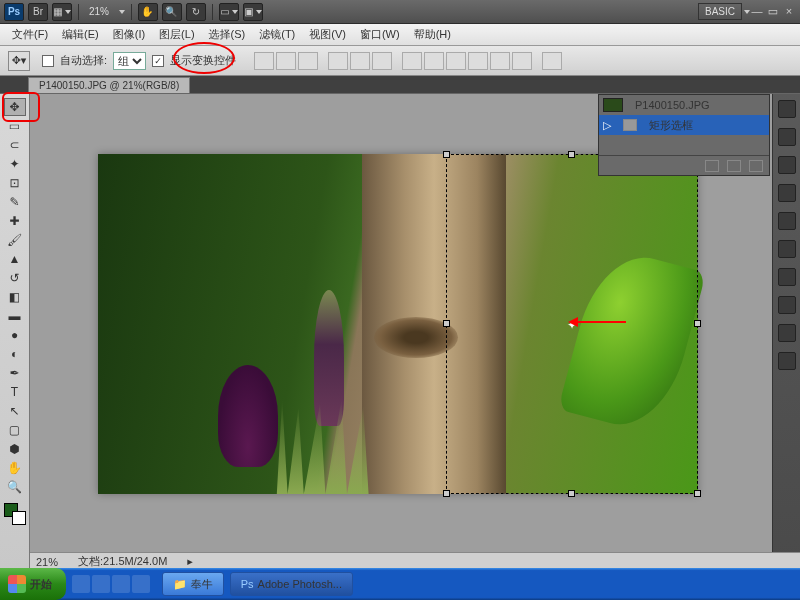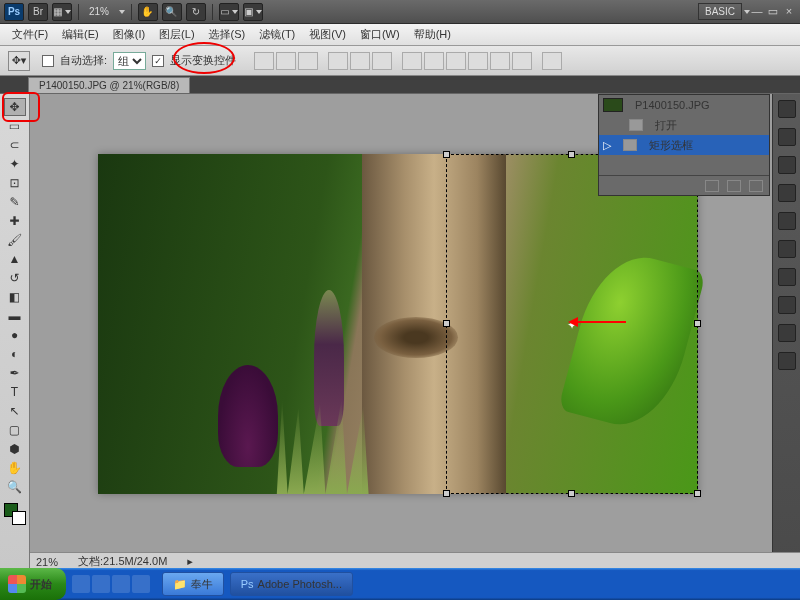--- a/index.html
+++ b/index.html
@@ -198,25 +198,20 @@
         <div class="center-mark">✦</div>
       </div>
       <div class="arrow"></div>
     </div>
 
     <div class="rpanel">
       <div class="row">
         <div class="thumb"></div>
         <span>P1400150.JPG</span>
       </div>
-      <div class="row">
-        <span style="width:14px"></span>
-          <div class="ico2"></div>
-        <span>打开</span>
-      </div>
       <div class="row sel">
         <span style="width:8px;color:#fff">▷</span>
           <div class="ico2"></div>
         <span>矩形选框</span>
       </div>
       <div style="height:20px"></div>
       <div class="pfoot">
         <div></div>
         <div></div>
         <div></div>

